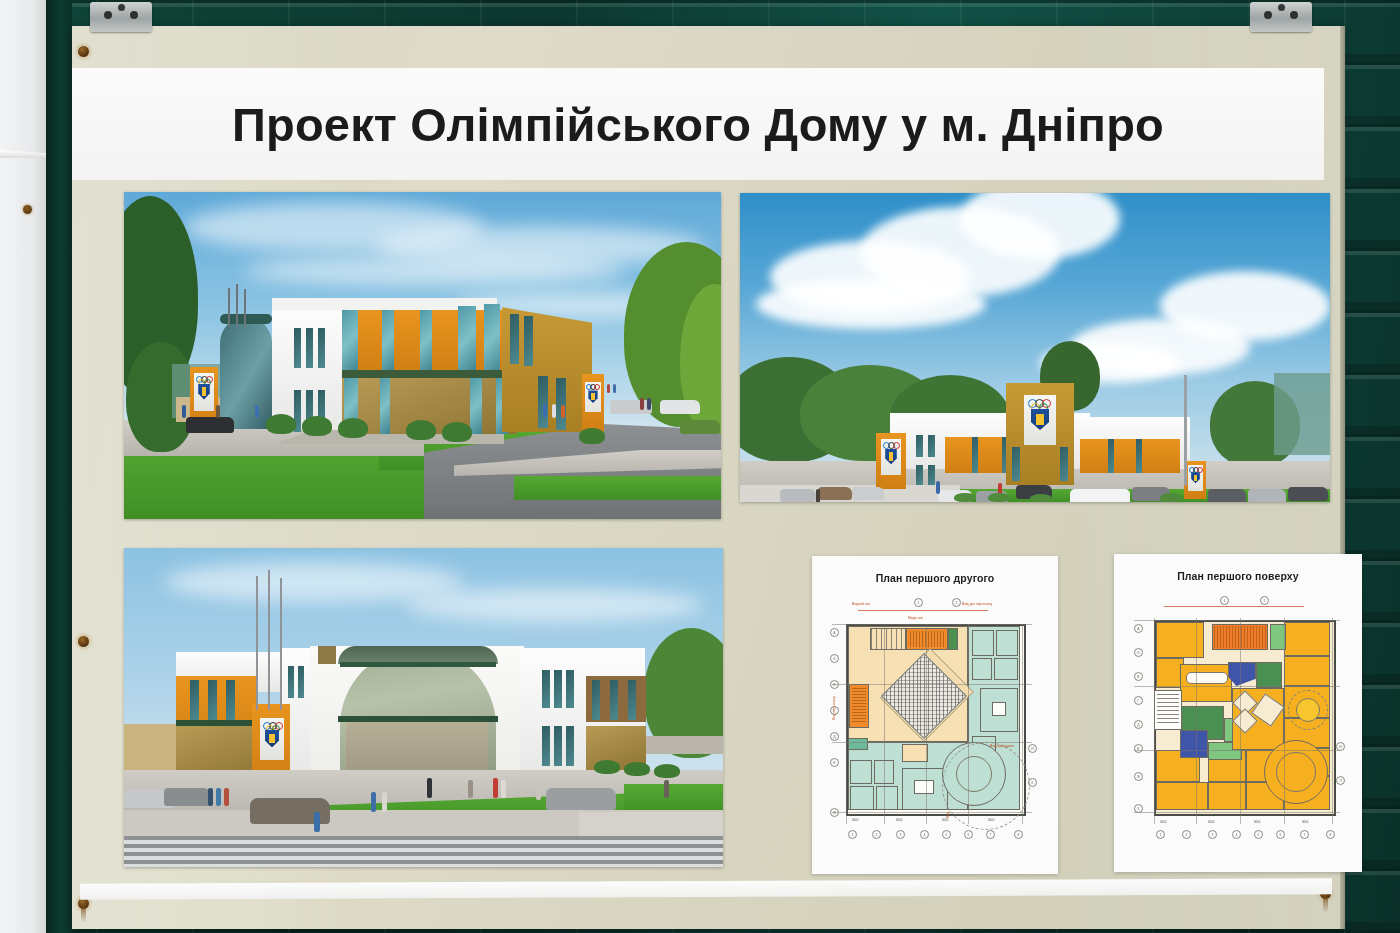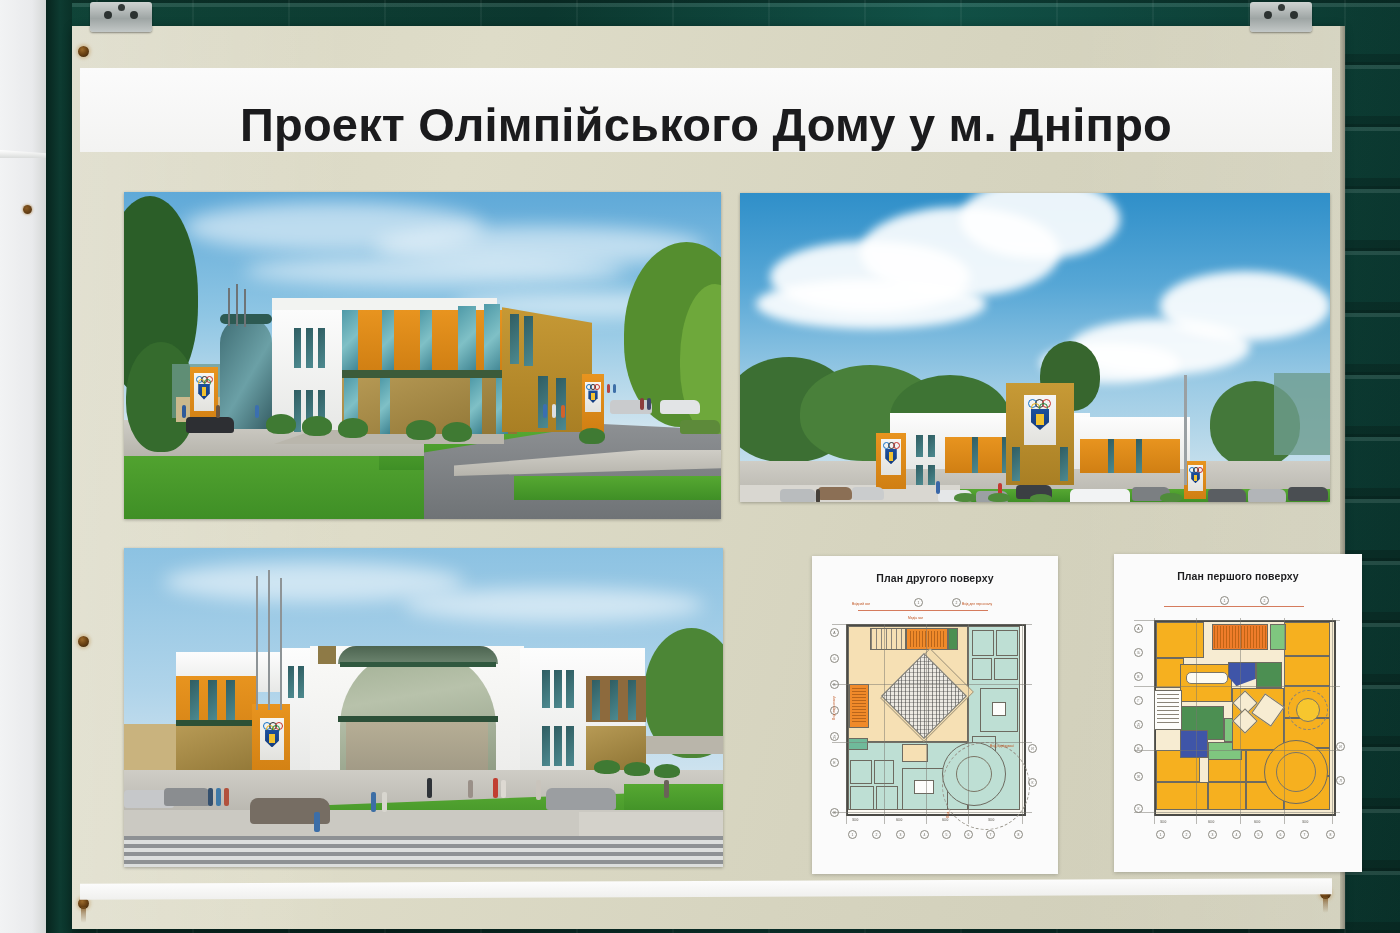--- a/index.html
+++ b/index.html
@@ -54,21 +54,21 @@
   .br-left{left:18px;} .br-right{left:1178px;}
 
   
   .screw{position:absolute;width:11px;height:11px;border-radius:50%;
     background:radial-gradient(circle at 38% 32%,#9b6a2c 0%,#6d4415 45%,#35200a 100%);
     box-shadow:0 0 3px 2px rgba(196,160,104,.45);}
   .screw.drip::after{content:"";position:absolute;left:3px;top:9px;width:5px;height:16px;
     border-radius:0 0 3px 3px;background:linear-gradient(to bottom,rgba(120,78,28,.7),rgba(170,140,90,0));}
 
   
-  .title-band{position:absolute;left:8px;top:42px;width:1252px;height:84px;
+  .title-band{position:absolute;left:0;top:42px;width:1252px;height:112px;
     background:linear-gradient(to bottom,#fbfbfb,#f3f3f2);}
   .bottom-band{position:absolute;left:8px;top:855px;width:1252px;height:16px;
     background:linear-gradient(to bottom,#fcfcfc,#f0f0ee);transform:rotate(-.25deg);}
 
   .title-text{position:absolute;left:0;top:0;width:1252px;height:112px;
     display:flex;align-items:center;justify-content:center;
     font-size:47px;font-weight:700;color:#1b1b1d;letter-spacing:.2px;
     font-family:"Liberation Sans","DejaVu Sans",sans-serif;
     white-space:nowrap;}
 
@@ -460,21 +460,21 @@
     <div class="person" style="left:258px;top:244px;width:5px;height:20px;background:#d8d6cf;"></div>
     <div class="person" style="left:303px;top:230px;width:5px;height:20px;background:#2f3338;"></div>
     <div class="person" style="left:344px;top:232px;width:5px;height:18px;background:#9a9088;"></div>
     <div class="person" style="left:369px;top:230px;width:5px;height:20px;background:#c13f32;"></div>
     <div class="person" style="left:377px;top:232px;width:5px;height:18px;background:#ddd9d2;"></div>
     <div class="person" style="left:412px;top:232px;width:5px;height:20px;background:#c9c4bc;"></div>
     <div class="person" style="left:540px;top:232px;width:5px;height:18px;background:#6a6258;"></div>
   </div>
 
   <div class="plan plan1">
-    <div class="plan-title">План другого поверху</div>
+    <div class="plan-title">План першого другого</div>
     <div class="plan-canvas">
 
       <div class="dimline" style="left:36px;top:18px;width:130px;"></div>
       <div class="redtxt" style="left:30px;top:10px;">Вхідний хол</div>
       <div class="redtxt" style="left:140px;top:10px;">Вхід для персоналу</div>
       <div class="redtxt" style="left:86px;top:24px;">Медіа зал</div>
       <div class="axcircle" style="left:92px;top:6px;">1</div>
       <div class="axcircle" style="left:130px;top:6px;">2</div>
 
       <div class="pl-outline" style="left:24px;top:32px;width:176px;height:188px;background:#fdfbf5;"></div>

